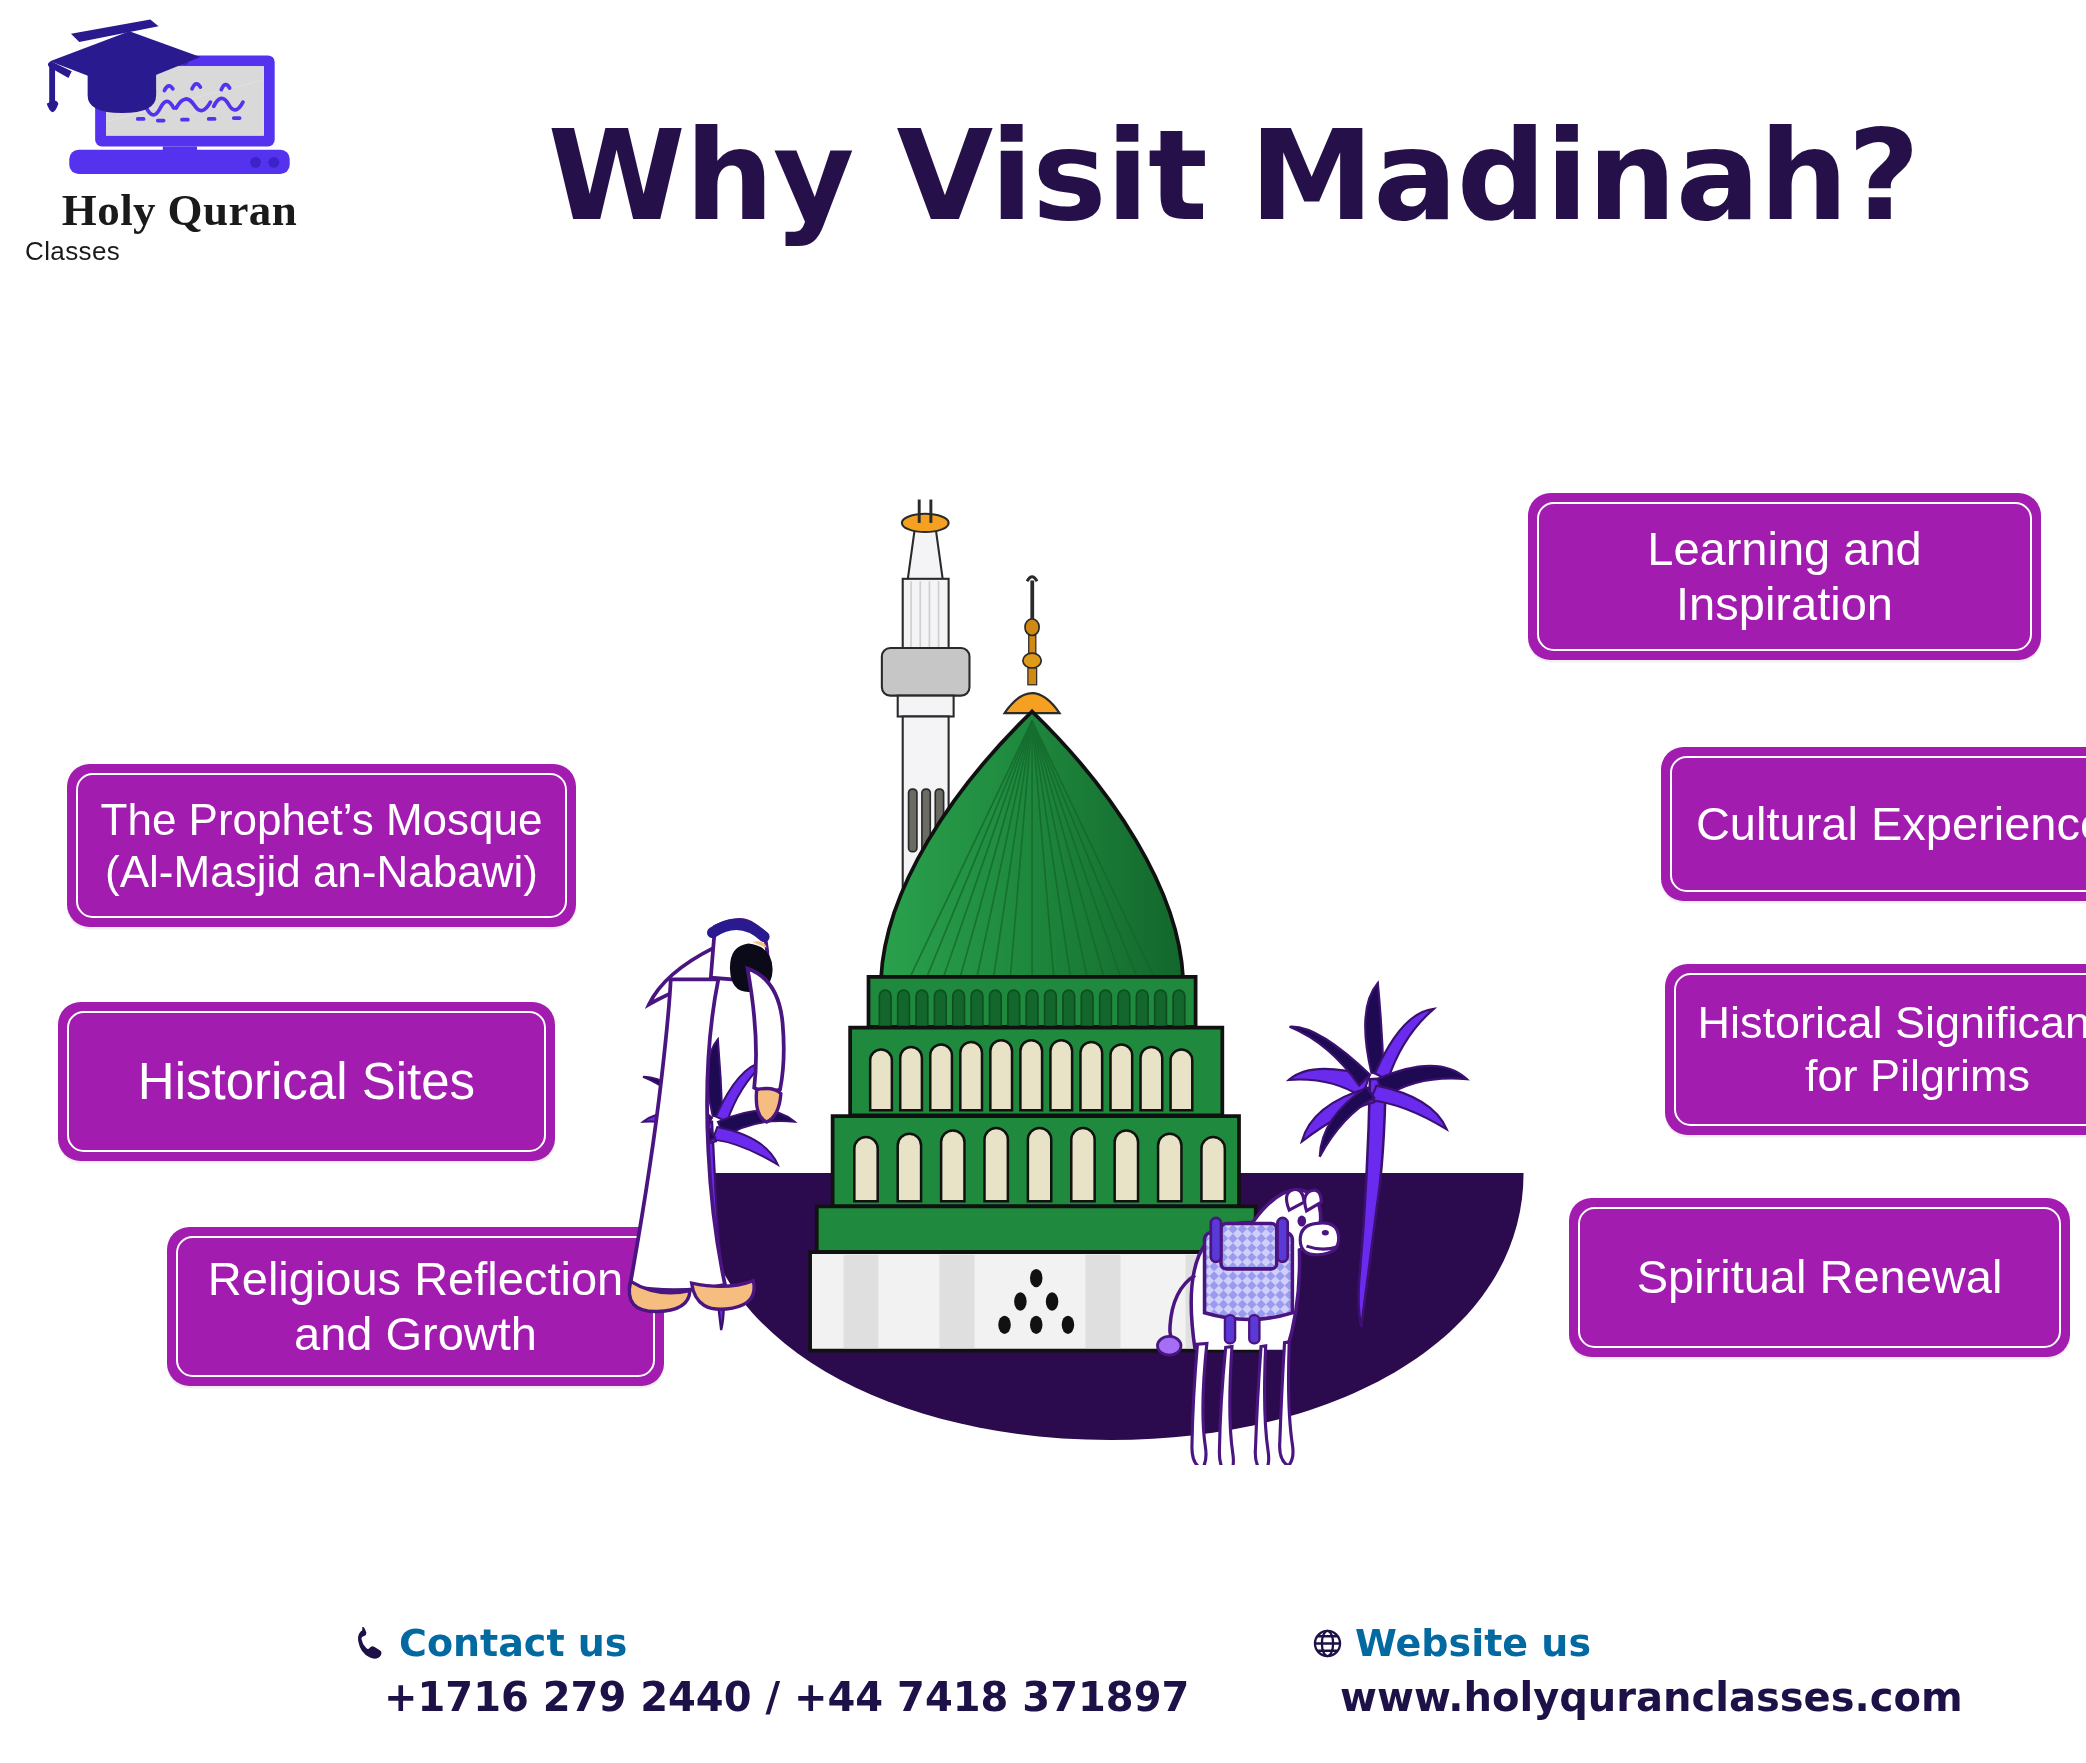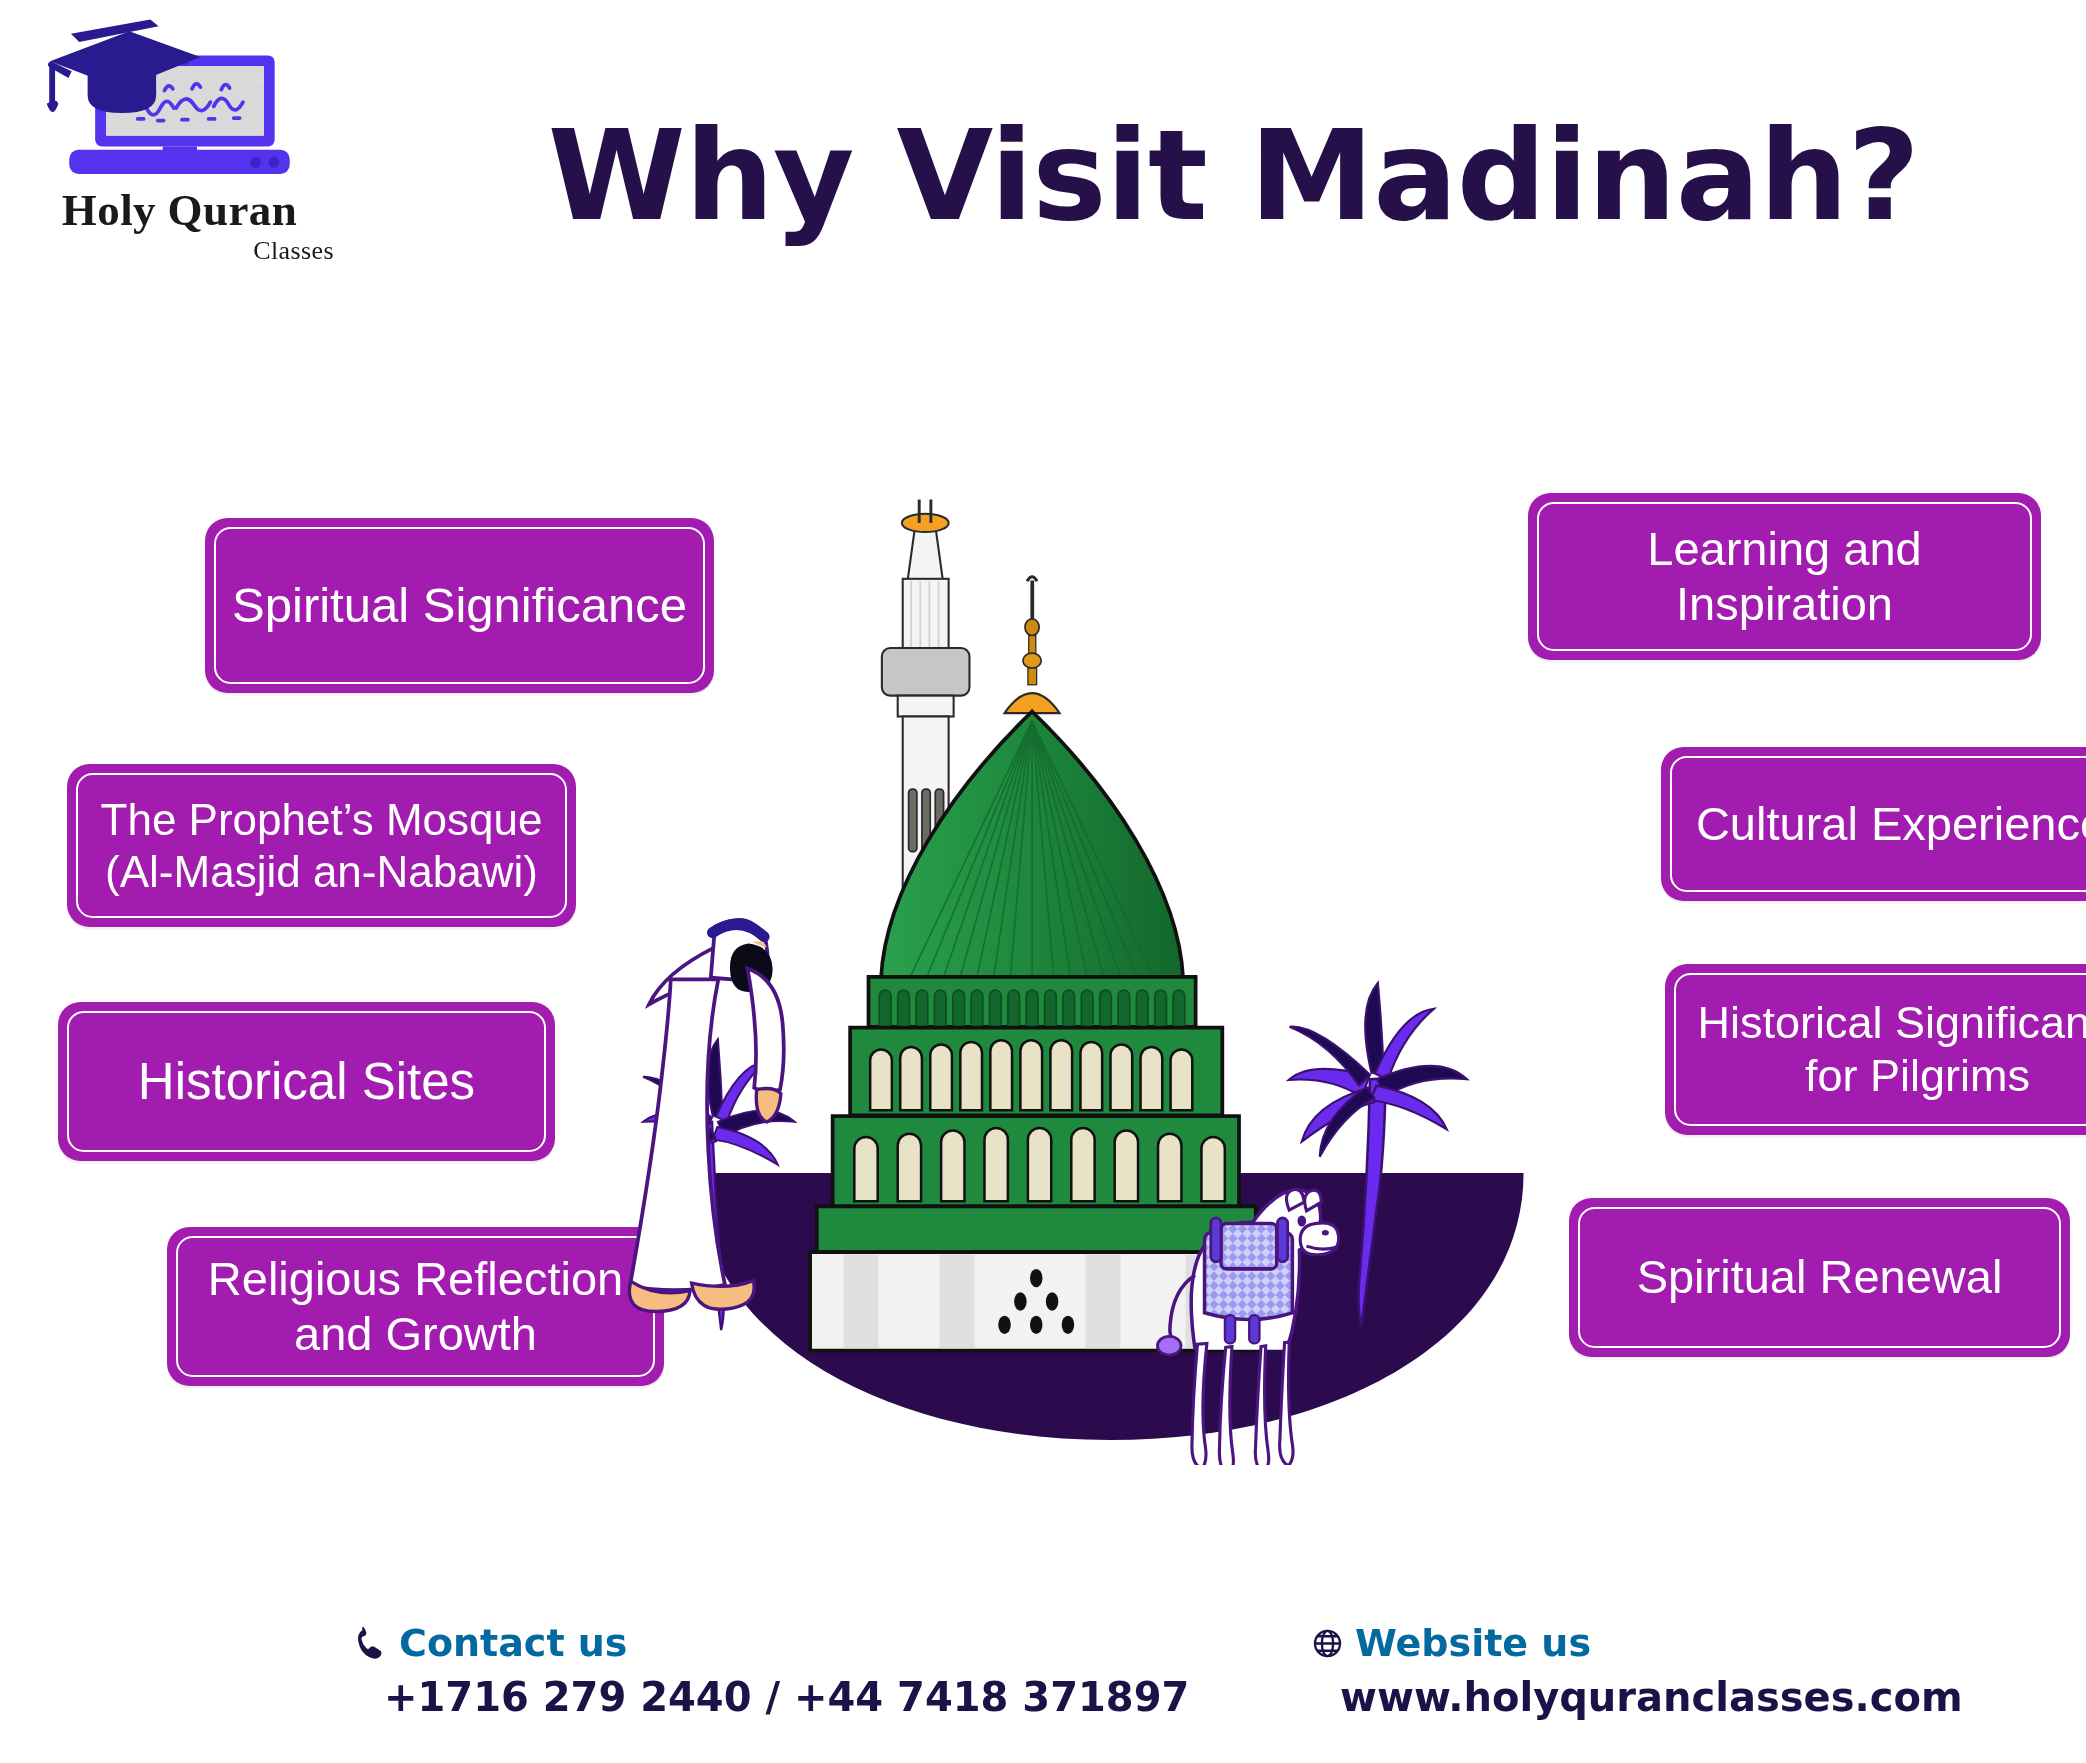--- a/index.html
+++ b/index.html
@@ -12,22 +12,22 @@
 
   
   #logo{position:absolute;left:25px;top:16.7px;width:309px;height:259px;}
   #logo .logo-mark{position:absolute;left:0;top:0;width:309px;height:175px;}
   #logo .logo-title{
     position:absolute;left:0;top:171px;width:309px;text-align:center;
     font-family:"Liberation Serif", serif;font-weight:bold;font-size:45px;
     color:#1a1a1a;letter-spacing:0.4px;line-height:1;
   }
   #logo .logo-sub{
-    position:absolute;left:0;top:221px;width:309px;text-align:right;
-    font-family:Liberation Serif, serif;font-weight:400;font-size:26px;
+    position:absolute;left:0;top:221px;width:309px;text-align:left;
+    font-family:Liberation Sans, sans-serif;font-weight:400;font-size:26px;
     color:#1a1a1a;letter-spacing:0.4px;line-height:1;
   }
 
   
   #page-title{
     position:absolute;left:434px;top:113px;width:1599px;
     text-align:center;
     font-family:"DejaVu Sans", sans-serif;
     font-weight:bold;
     font-size:125px;
@@ -144,25 +144,20 @@
         <path d="M52 208 q14 40 28 0 q-6 -16 -28 0z" fill="#2a1a8f"></path>
         <polygon points="110,40 300,6 320,22 130,60" fill="#2a1a8f"></polygon>
       </svg>
     </div>
     <div class="logo-title">Holy Quran</div>
     <div class="logo-sub">Classes</div>
   </div>
 
   <div id="page-title">Why Visit Madinah?</div>
 
-  <div class="card" id="card-spiritual-significance">
-    <div class="card-inner">
-      <span class="card-label">Spiritual Significance</span>
-    </div>
-  </div>
 
   <div class="card" id="card-prophets-mosque">
     <div class="card-inner">
       <span class="card-label">The Prophet’s Mosque
 (Al-Masjid an-Nabawi)</span>
     </div>
   </div>
 
   <div class="card" id="card-historical-sites">
     <div class="card-inner">

